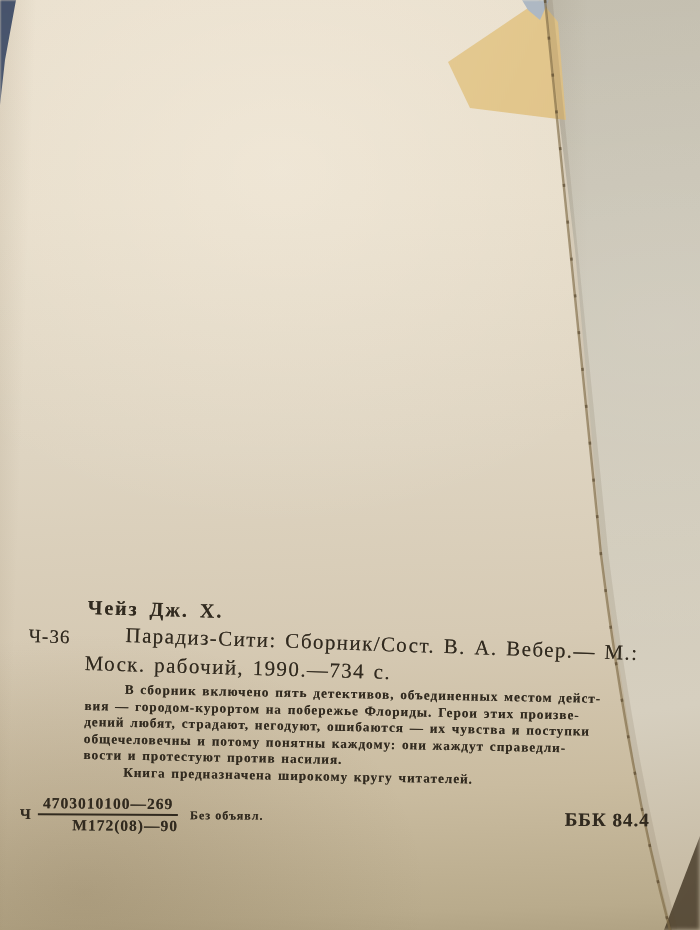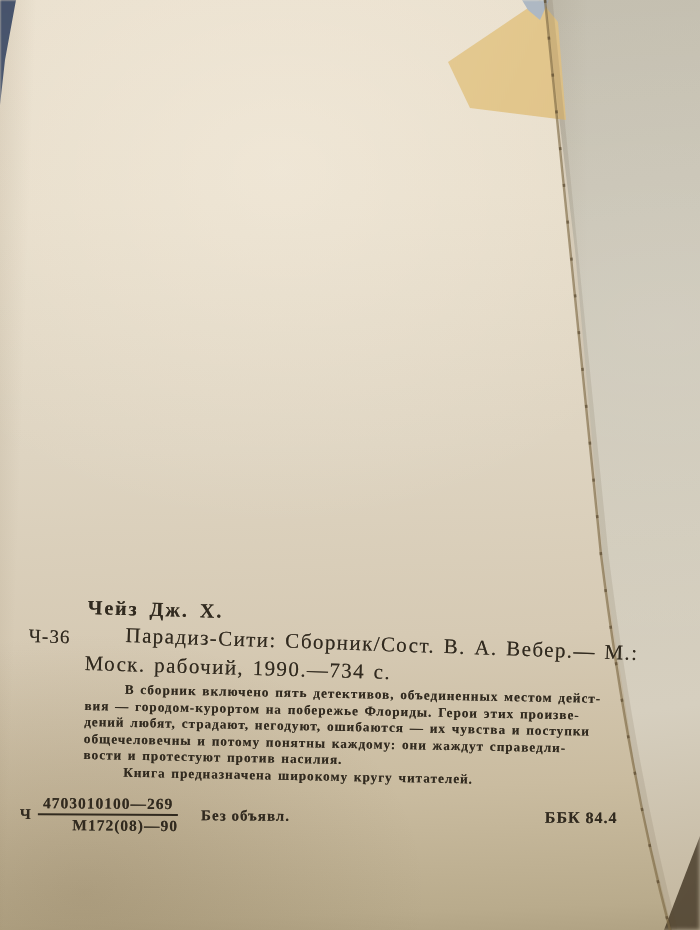--- a/index.html
+++ b/index.html
@@ -52,22 +52,22 @@
   .annotation{left:85px;top:681px;font-size:13.2px;font-weight:bold;line-height:16.6px;
     letter-spacing:1px;word-spacing:1.5px;transform:rotate(1.1deg);transform-origin:left top;}
   .ann-line{white-space:nowrap;}
   .ann-line.indent{padding-left:40px;}
   .catalog{left:20px;top:794px;font-weight:bold;display:flex;align-items:center;
     transform:rotate(.4deg);transform-origin:left top;width:660px;}
   .cat-letter{font-size:15px;margin-right:7px;}
   .fraction{display:inline-block;text-align:right;font-size:15.5px;}
   .fraction .num{display:block;padding:0 5px 1px 5px;border-bottom:2px solid #312a1f;letter-spacing:1px;}
   .fraction .den{display:block;padding-top:1px;letter-spacing:1px;}
-  .cat-note{font-size:15px;margin-left:23px;letter-spacing:1px;}
-  .bbk{position:absolute;left:525px;top:11px;font-size:16px;letter-spacing:1px;}
+  .cat-note{font-size:12px;margin-left:12px;letter-spacing:1px;}
+  .bbk{position:absolute;left:545px;top:11px;font-size:19px;letter-spacing:1px;}
 </style>
 </head>
 <body>
 
 <div class="photo">
 
   <div class="facing-sheen"></div>
   <div class="main-page"></div>
   <div class="fore-edge"></div>
   <div class="bg-sliver-tl"></div>

